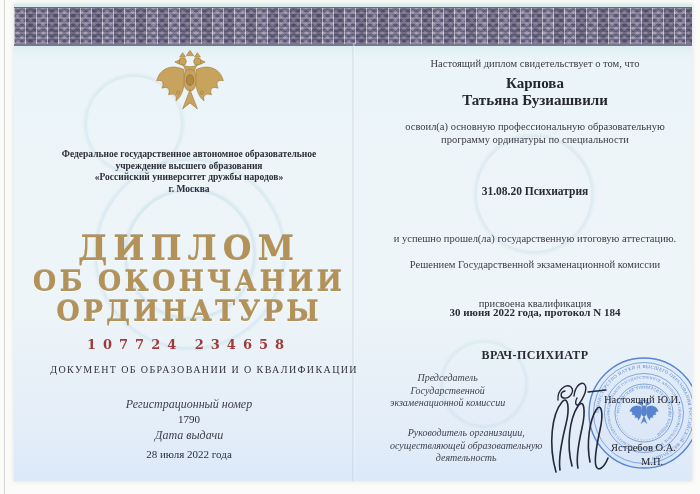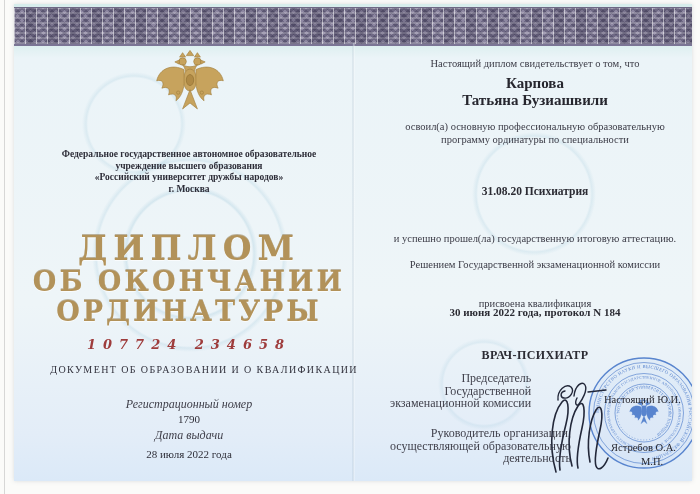--- a/index.html
+++ b/index.html
@@ -34,28 +34,28 @@
   .abs{position:absolute;}
   .ctr{text-align:center;}
   .lcol{left:6px;width:338px;}
   .rcol{left:360px;width:322px;text-align:center;}
   .country{font-size:11px;letter-spacing:2.2px;color:#3a3a46;}
   .org{font-size:9.5px;font-weight:bold;color:#2d2d38;line-height:11.5px;}
   .title-1{font-family:"DejaVu Serif", serif;font-weight:bold;color:#b29259;font-size:33px;letter-spacing:6px;
     text-shadow:0 1px 0 rgba(255,255,255,.65), 0 -1px 0 rgba(125,95,45,.45);}
   .title-2{font-family:"DejaVu Serif", serif;font-weight:bold;color:#b29259;font-size:27px;letter-spacing:3px;
     text-shadow:0 1px 0 rgba(255,255,255,.65), 0 -1px 0 rgba(125,95,45,.45);}
-  .serial{font-family:"DejaVu Serif", serif;font-weight:bold;color:#9e3c3c;font-size:13px;letter-spacing:7px;font-style:italic;}
+  .serial{font-family:"DejaVu Serif", serif;font-weight:bold;color:#9e3c3c;font-size:13px;letter-spacing:7px;}
   .doc-subtitle{font-size:10px;letter-spacing:1.4px;color:#33333e;text-align:right;}
   .ital{font-style:italic;color:#40404b;font-size:12px;}
   .val{font-size:11px;color:#2e2e38;}
   .body-txt{font-size:10.5px;color:#3b3b46;line-height:13px;}
   .bold-txt{font-weight:bold;color:#2b2b33;margin-top:32px;}
   .holder-name{font-size:15px;font-weight:bold;color:#26262e;line-height:17px;}
-  .role{font-size:12px;color:#41414c;line-height:12.5px;text-align:right;}
+  .role{font-style:italic;font-size:10px;color:#41414c;line-height:12.5px;text-align:center;}
   .sig-name{font-size:10.5px;color:#26262e;}
   .stamp-svg{position:absolute;left:570px;top:349px;opacity:.92;}
   .sig-svg{position:absolute;left:530px;top:370px;}
   .emblem-svg{position:absolute;left:139px;top:44px;}
 </style>
 </head>
 <body>
 
 <svg width="0" height="0" style="position:absolute">
   <defs>

